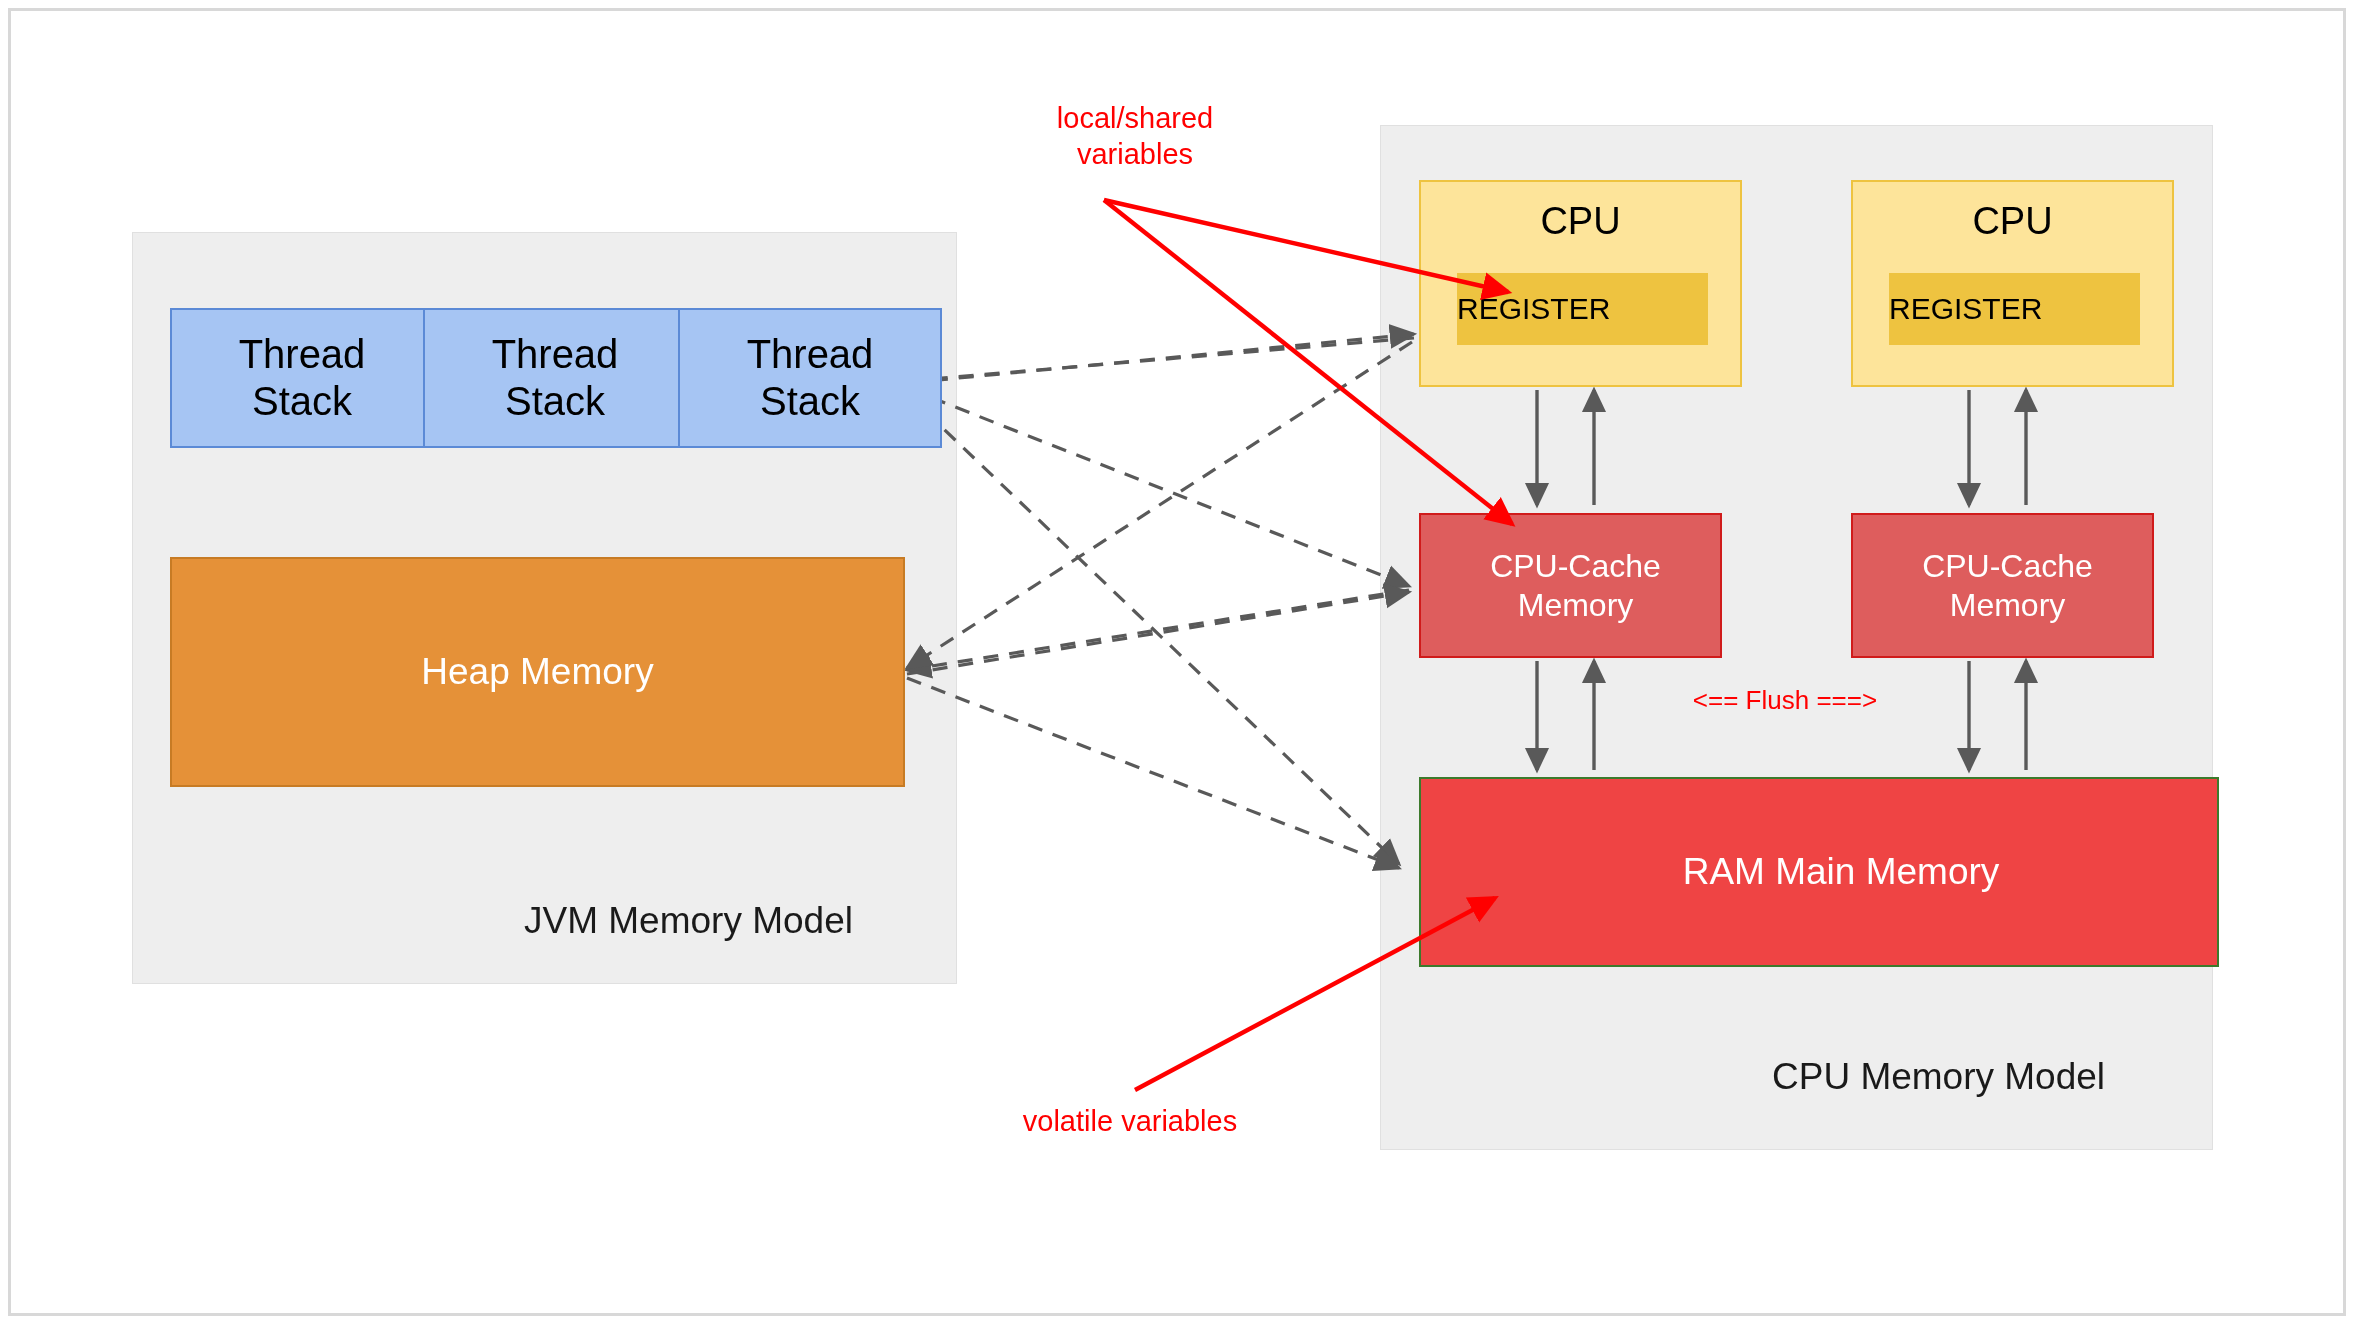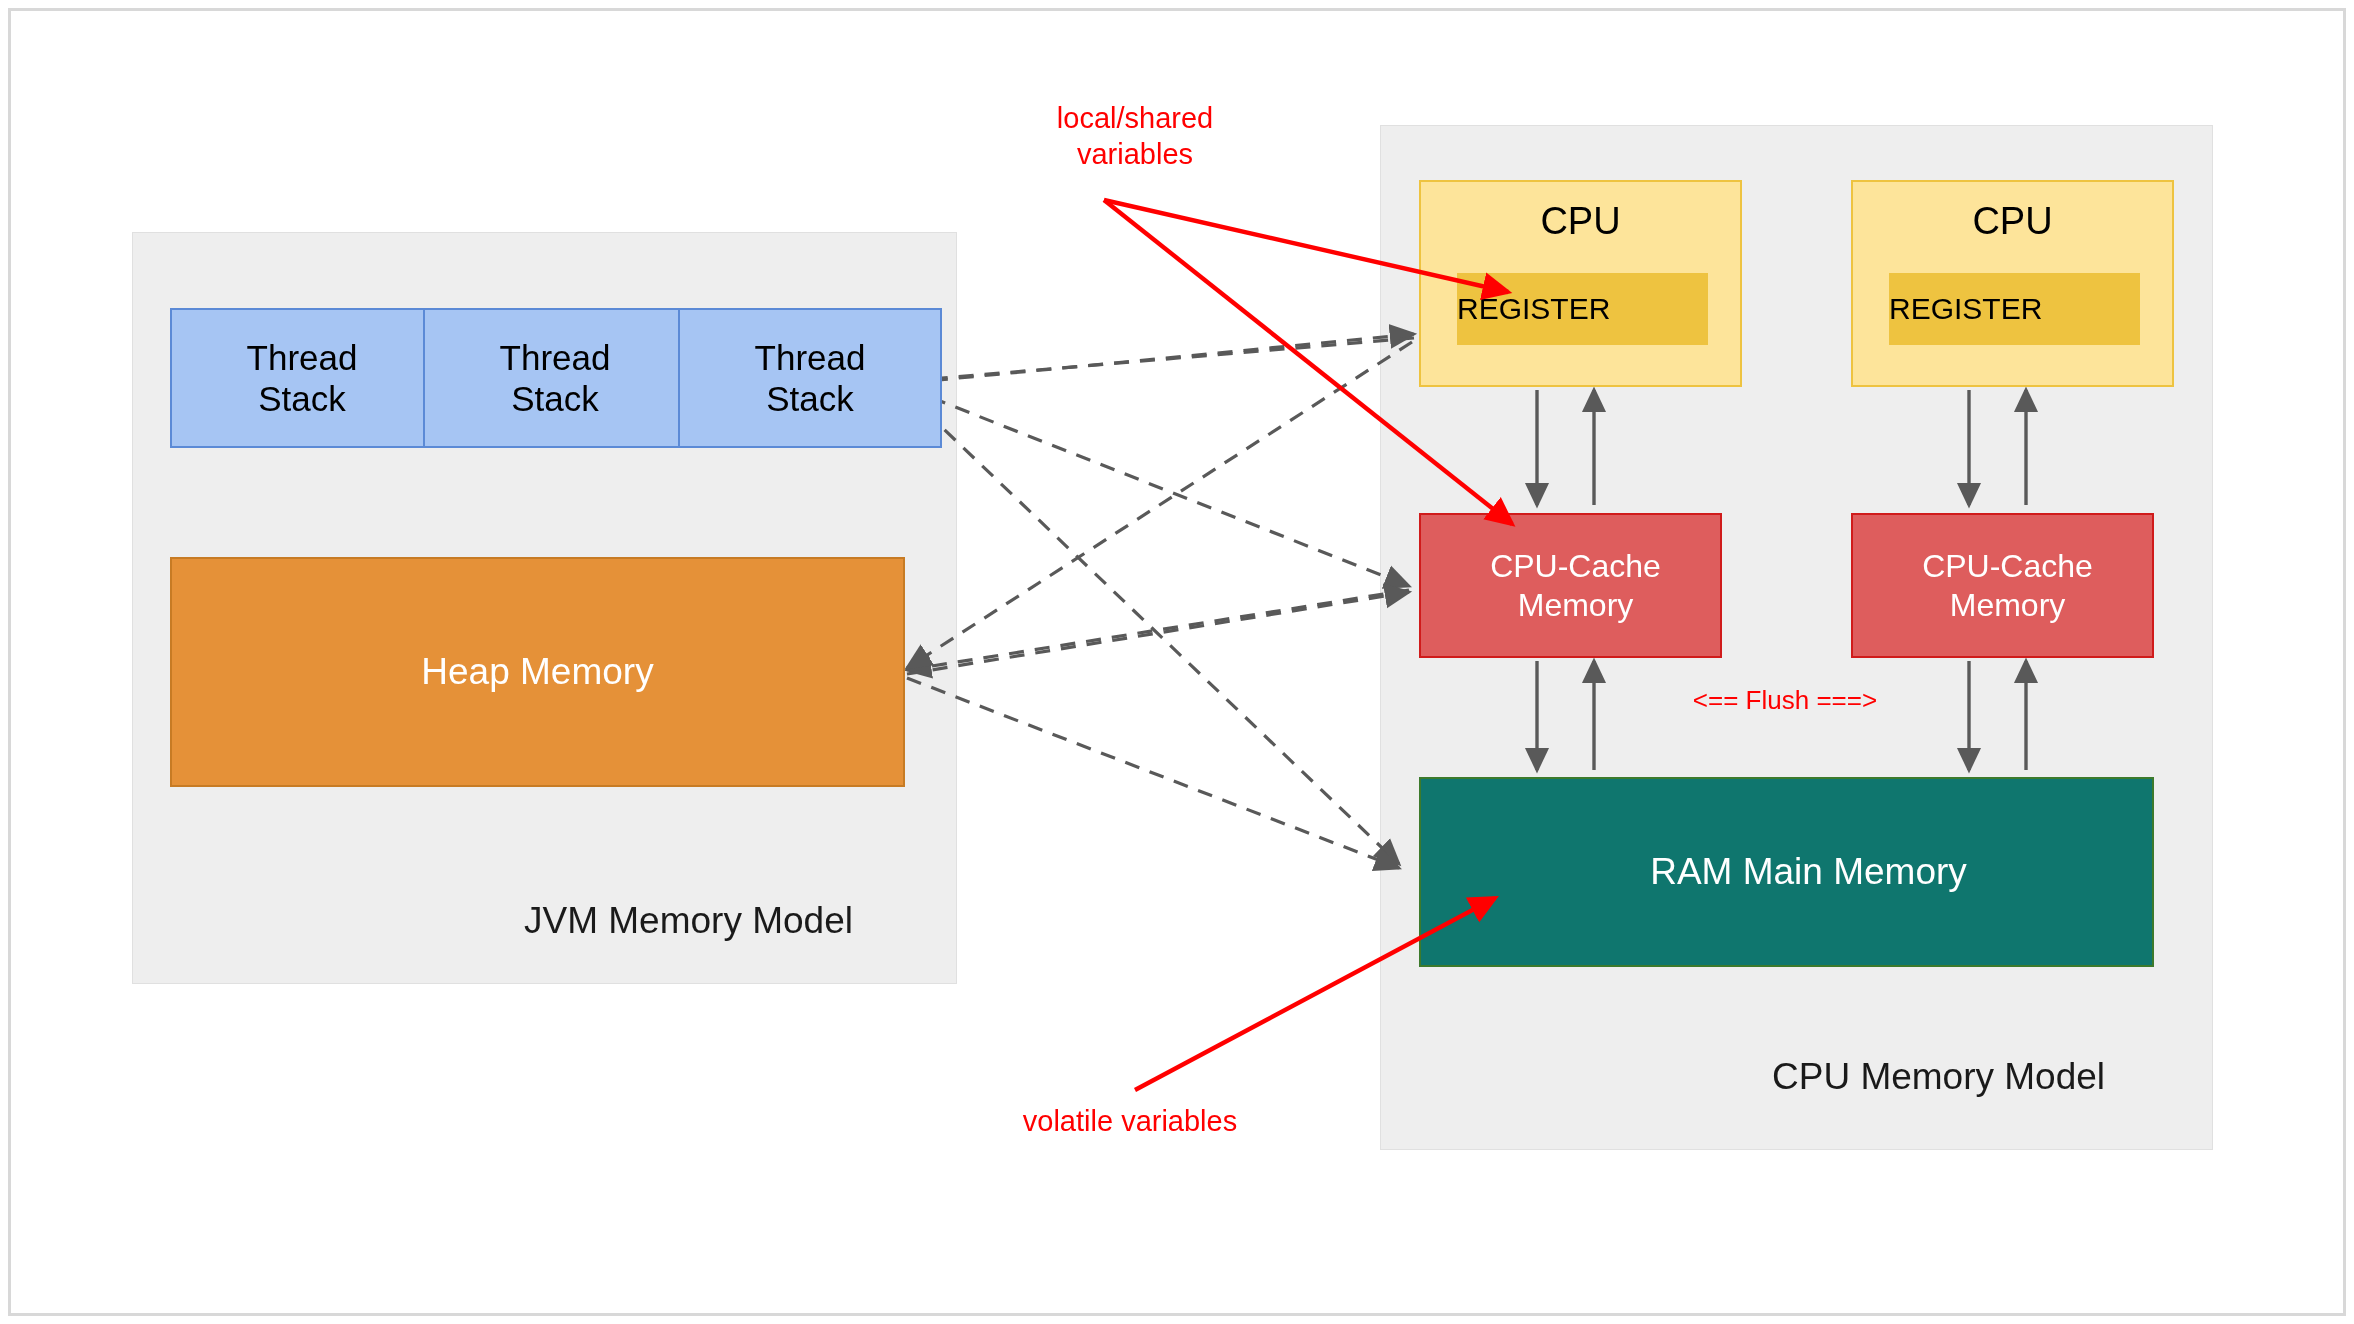--- a/index.html
+++ b/index.html
@@ -73,21 +73,21 @@
     display: flex;
     align-items: center;
     justify-content: center;
     text-align: center;
     line-height: 1.18;
   }
   .thread-stack {
     background: #a6c5f3;
     border: 2px solid #5b8ad6;
     color: #000000;
-    font-size: 35px;
+    font-size: 40px;
     width: 264px;
     height: 140px;
     top: 308px;
   }
   #thread-stack-0 { left: 170px; }
   #thread-stack-1 { left: 423px; }
   #thread-stack-2 { left: 678px; }
 
   #heap-memory {
     left: 170px;
@@ -151,23 +151,23 @@
     line-height: 1.2;
     padding-left: 10px;
   }
   #cache-box-0 { left: 1419px; }
   #cache-box-1 { left: 1851px; }
 
   #ram-memory {
     position: absolute;
     left: 1419px;
     top: 777px;
-    width: 735px;
+    width: 800px;
     height: 190px;
-    background: #0f766e;
+    background: #ef4444;
     border: 2px solid #3c7a2c;
     box-sizing: border-box;
     display: flex;
     align-items: center;
     justify-content: center;
     color: #ffffff;
     font-size: 37px;
     padding-left: 44px;
   }
 

